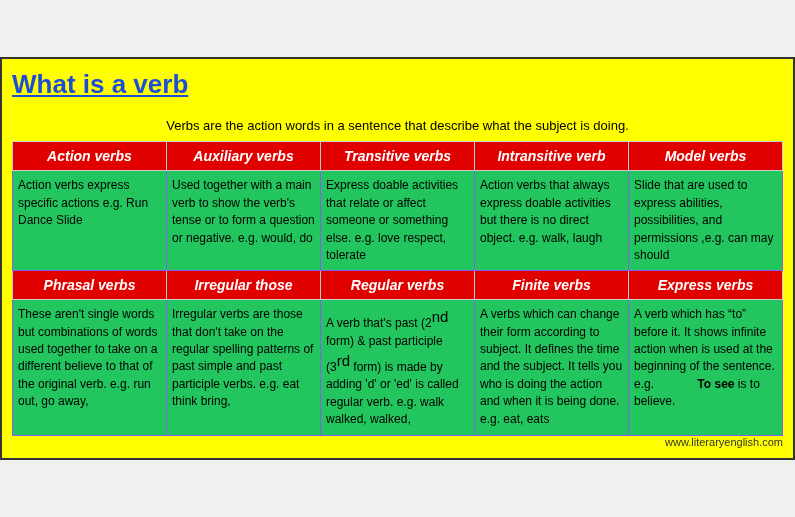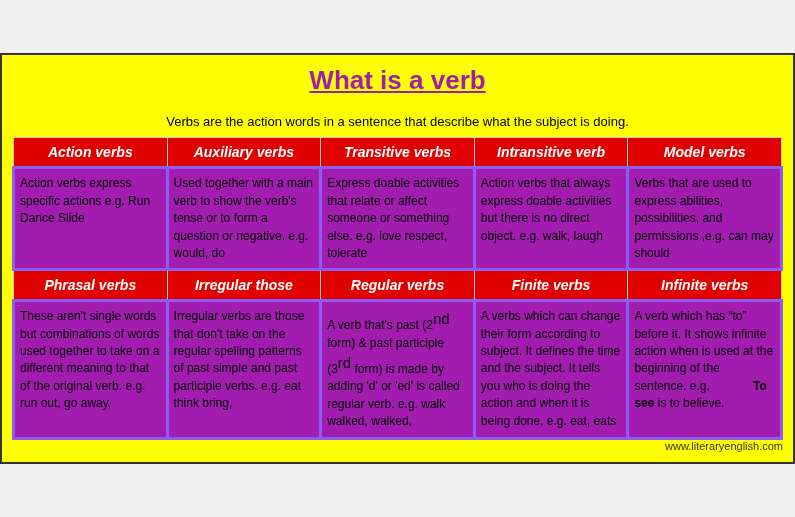--- a/index.html
+++ b/index.html
@@ -12,24 +12,24 @@
       min-height: 100vh;
     }
     .card {
       width: 795px;
       background: #ffff00;
       border: 2px solid #333;
       padding: 10px;
       position: relative;
     }
     .main-title {
-      text-align: center;
+      text-align: left;
       font-size: 26px;
       font-weight: bold;
-      color: #a21caf;
+      color: #1d4ed8;
       text-decoration: underline;
       margin-bottom: 18px;
     }
     .subtitle {
       text-align: center;
       font-size: 13px;
       color: #000;
       margin-bottom: 8px;
     }
     table {
@@ -40,25 +40,25 @@
     th {
       background: #e00000;
       color: #fff;
       font-weight: bold;
       font-size: 14px;
       padding: 6px 18px;
       border: 1px solid #ccc;
       font-style: italic;
     }
     td {
-      background: #a21caf;
+      background: #22c55e;
       font-size: 12px;
       color: #000;
       padding: 6px 5px;
-      border: 3px solid #8b5cf6;
+      border: 1px solid #8b5cf6;
       vertical-align: top;
       line-height: 1.45;
     }
     .website {
       text-align: right;
       font-size: 11px;
       color: #333;
     }
     sup { font-size: 15px; }
     strong { font-weight: bold; margin-left: 40px; }
@@ -79,31 +79,31 @@
         <th>Intransitive verb</th>
         <th>Model verbs</th>
       </tr>
     </thead>
     <tbody>
       <tr>
         <td>Action verbs express specific actions e.g. Run Dance Slide</td>
         <td>Used together with a main verb to show the verb's tense or to form a question or negative. e.g. would, do</td>
         <td>Express doable activities that relate or affect someone or something else. e.g. love respect, tolerate</td>
         <td>Action verbs that always express doable activities but there is no direct object. e.g. walk, laugh</td>
-        <td>Verbs that are used to express abilities, possibilities, and permissions ,e.g. can may should</td>
+        <td>Slide that are used to express abilities, possibilities, and permissions ,e.g. can may should</td>
       </tr>
       <tr>
         <th>Phrasal verbs</th>
         <th>Irregular those</th>
         <th>Regular verbs</th>
         <th>Finite verbs</th>
-        <th>Infinite verbs</th>
+        <th>Express verbs</th>
       </tr>
       <tr>
-        <td>These aren't single words but combinations of words used together to take on a different meaning to that of the original verb. e.g. run out, go away,</td>
+        <td>These aren't single words but combinations of words used together to take on a different believe to that of the original verb. e.g. run out, go away,</td>
         <td>Irregular verbs are those that don't take on the regular spelling patterns of past simple and past participle verbs. e.g. eat think bring,</td>
         <td>
           A verb that's past (2<sup>nd</sup> form) &amp; past participle (3<sup>rd</sup> form) is made by adding 'd' or 'ed' is called regular verb. e.g. walk walked, walked,
         </td>
         <td>A verbs which can change their form according to subject. It defines the time and the subject. It tells you who is doing the action and when it is being done. e.g. eat, eats</td>
         <td>
           A verb which has “to” before it. It shows infinite action when is used at the beginning of the sentence. e.g. <strong>To see</strong> is to believe.
         </td>
       </tr>
     </tbody>

